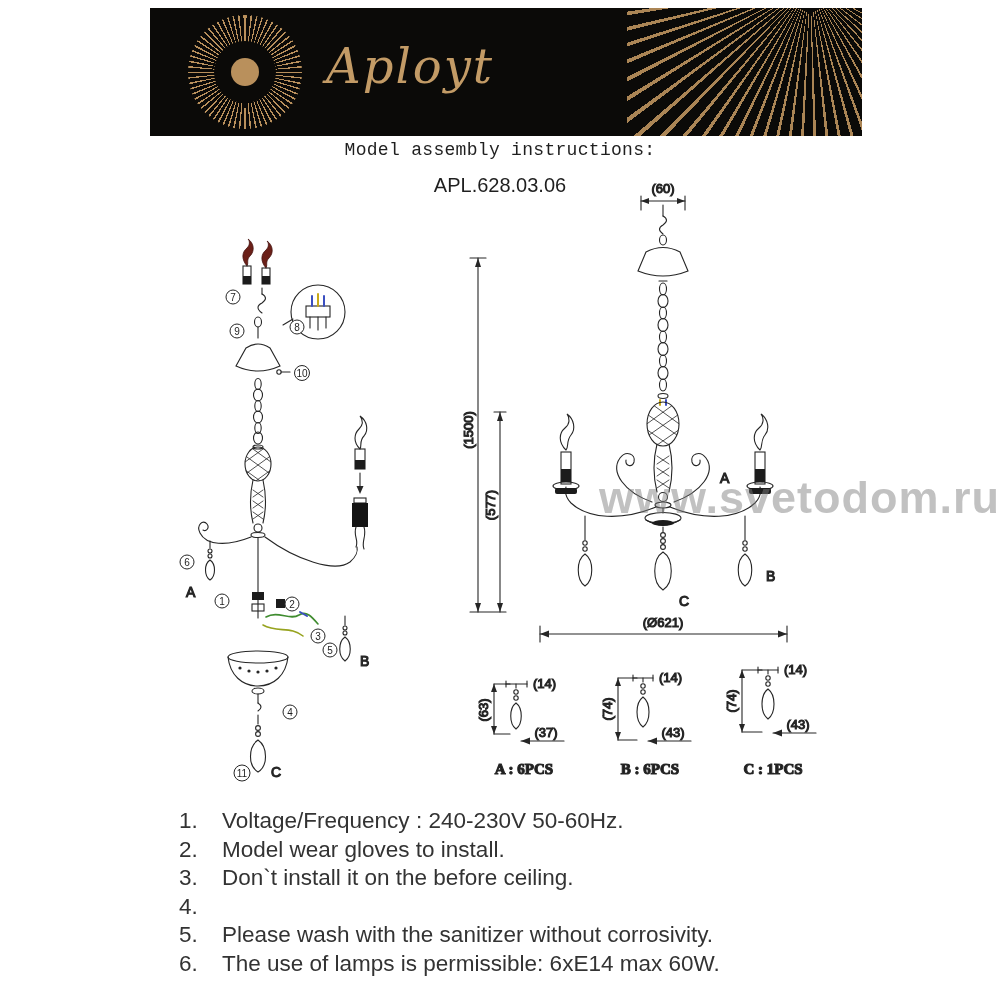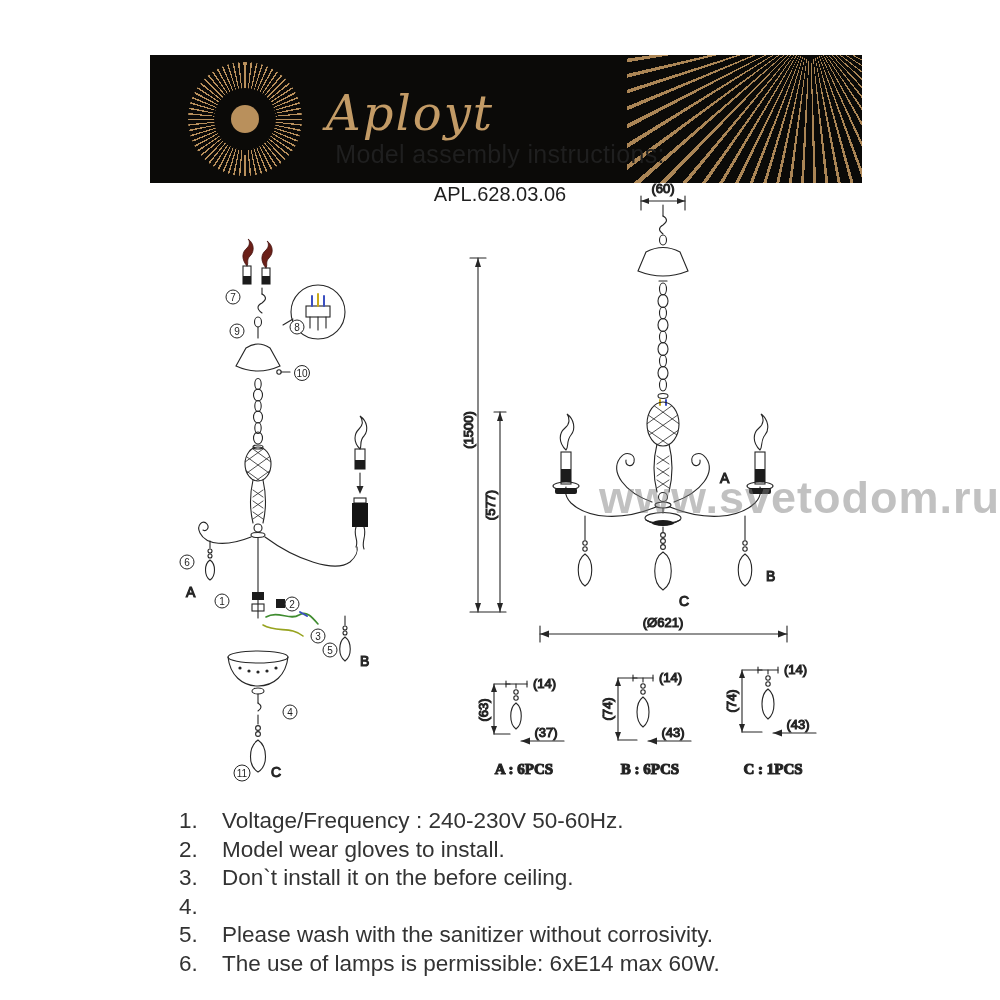--- a/index.html
+++ b/index.html
@@ -1,33 +1,33 @@
 <!DOCTYPE html>
 <html><head>
 <meta charset="utf-8">
 <style>
   * { margin:0; padding:0; box-sizing:border-box; }
   html,body { background:#ffffff; }
   body { font-family:"Liberation Sans", sans-serif; }
   .page { position:relative; width:1000px; height:1000px; background:#ffffff; overflow:hidden; margin:0 auto; }
 
   
-  .banner { position:absolute; left:150px; top:8px; width:712px; height:128px; background:#0b0a08; overflow:hidden;margin-top:47px; }
+  .banner { position:absolute; left:150px; top:8px; width:712px; height:128px; background:#0b0a08; overflow:hidden; }
   .emblem { position:absolute; left:38px; top:7px; width:114px; height:114px; border-radius:50%;
             background:repeating-conic-gradient(#b9905c 0deg 1.6deg, rgba(0,0,0,0) 1.6deg 5.6deg); }
   .emblem-hole { position:absolute; inset:26px; border-radius:50%; background:#0b0a08; }
   .emblem-core { position:absolute; inset:43px; border-radius:50%; background:#b9905c; }
   .rays-right { position:absolute; right:0; top:0; width:235px; height:128px; opacity:.92;
             background:repeating-conic-gradient(from 95deg at 78% -18%, #b9905c 0deg 1.1deg, rgba(0,0,0,0) 1.1deg 4.6deg); }
   .brand { position:absolute; left:176px; top:32px; font-family:"DejaVu Serif", serif; font-style:italic;
            font-size:48px; line-height:1.1; color:#c39b66; letter-spacing:2px; }
 
   
   .title-block { position:absolute; left:0; top:140px; width:1000px; text-align:center; color:#1f1f1f; }
-  .title-main  { font-size:25px; letter-spacing:.3px; }
+  .title-main  { font-size:18px; letter-spacing:.3px;font-family:Liberation Mono, monospace; }
   .title-model { font-size:20px; margin-top:14px; }
 
   
   .drawing { position:absolute; left:0; top:180px; width:940px; height:625px; }
   .drawing svg { position:absolute; left:0; top:0; }
   .watermark { position:absolute; left:0; top:292px; width:1000px; text-align:right; z-index:3;
                font-size:45px; font-weight:bold; color:rgba(125,125,125,.48); letter-spacing:1px; }
   svg text { font-family:"Liberation Sans", sans-serif; }
   .dim       { font-size:13px; fill:#1f1f1f; }
   .callout-t { font-size:10px; fill:#1f1f1f; }

